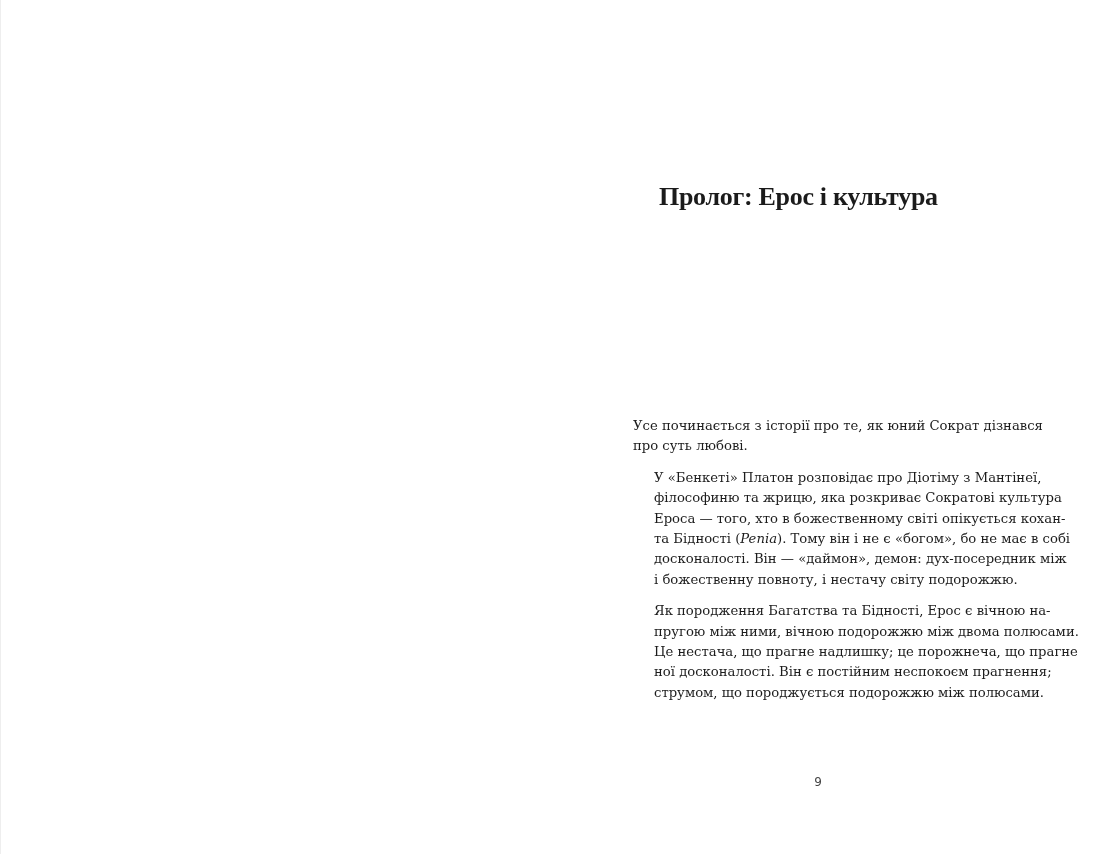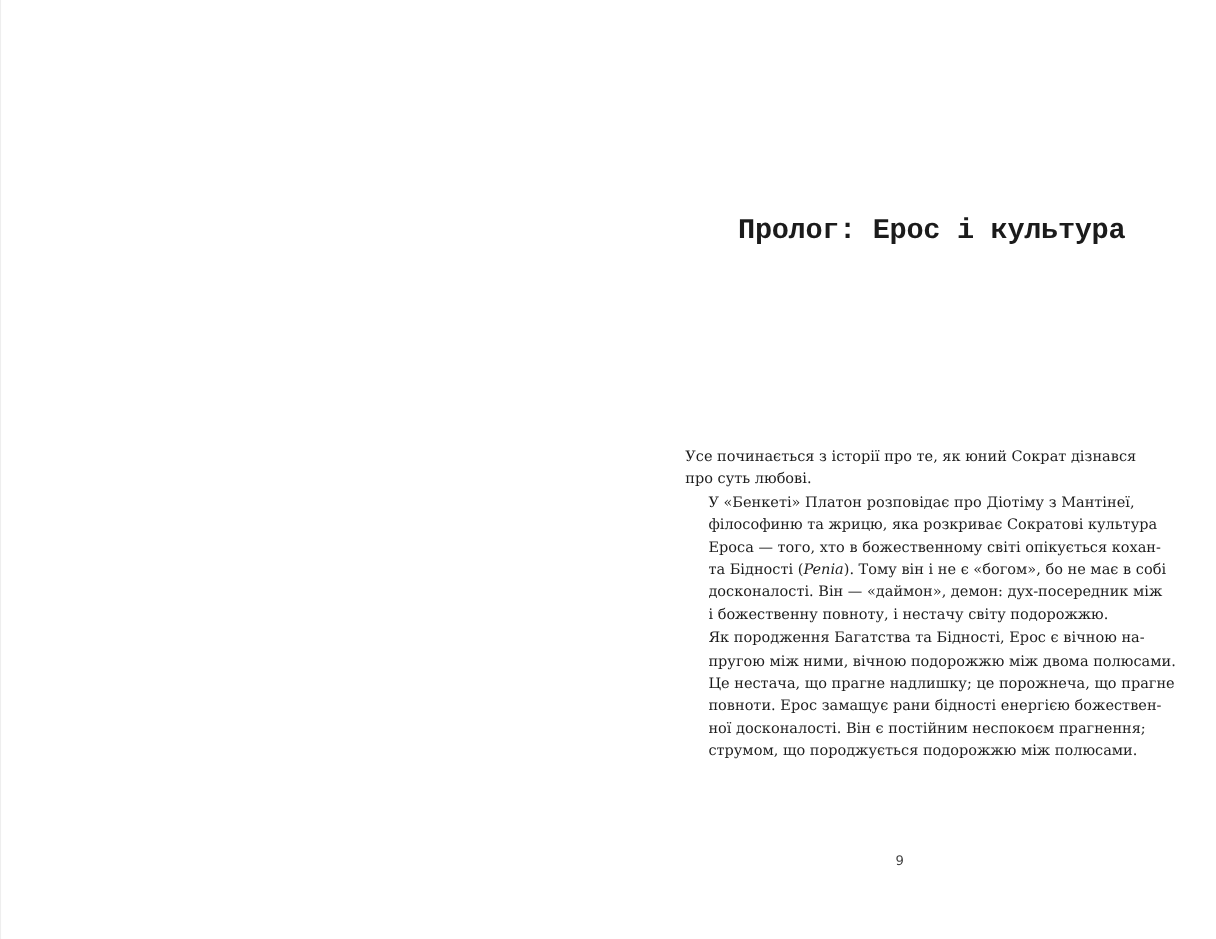--- a/index.html
+++ b/index.html
@@ -30,42 +30,42 @@
     .page-right {
       position: absolute;
       left: 552px; top: 0;
       width: 553px; height: 854px;
     }
     .chapter-title {
       position: absolute;
       left: 106px;
       top: 179px;
       width: 320px;
-      margin: 12px;
-      font-family: Liberation Mono, monospace;
+      margin: 0;
+      font-family: Liberation Serif, serif;
       font-weight: bold;
       font-size: 26px;
       letter-spacing: -0.3px;
       line-height: 36px;
       color: #1b1b1b;
       white-space: nowrap;
     }
     .body-text {
       position: absolute;
       left: 69px;
       top: 405px;
       width: 394px;
       font-family: "DejaVu Serif", serif;
       font-size: 13.2px;
       line-height: 20.4px;
       color: #1c1c1c;
       text-align: justify;
     }
     .body-text p {
-      margin: 1px;
+      margin: 11px;
     }
     .body-text p.indent {
       text-indent: 21px;
     }
     .line {
       display: block;
       white-space: nowrap;
       text-align: justify;
       text-align-last: justify;
     }
@@ -102,21 +102,20 @@
         <span class="line">філософиню та жрицю, яка розкриває Сократові культура</span>
         <span class="line">Ероса — того, хто в божественному світі опікується кохан-</span>
         <span class="line rich">та Бідності (<em>Penia</em>). Тому він і не є «богом», бо не має в собі</span>
         <span class="line">досконалості. Він — «даймон», демон: дух-посередник між</span>
         <span class="line last">і божественну повноту, і нестачу світу подорожжю.</span>
       </p>
       <p class="indent">
         <span class="line">Як породження Багатства та Бідності, Ерос є вічною на-</span>
         <span class="line">пругою між ними, вічною подорожжю між двома полюсами.</span>
         <span class="line">Це нестача, що прагне надлишку; це порожнеча, що прагне</span>
-        <span class="line">повноти. Ерос замащує рани бідності енергією божествен-</span>
         <span class="line">ної досконалості. Він є постійним неспокоєм прагнення;</span>
         <span class="line last">струмом, що породжується подорожжю між полюсами.</span>
       </p>
     </div>
 
     <div class="page-number">9</div>
   </div>
 </div>
 
 </body></html>

